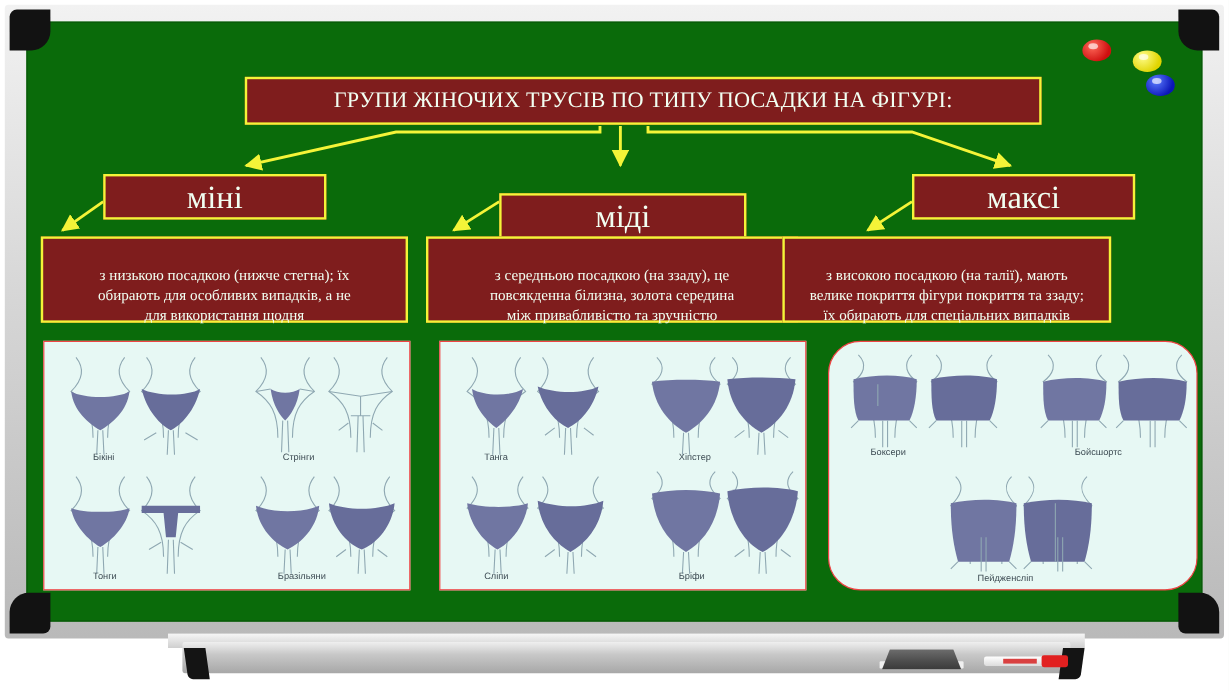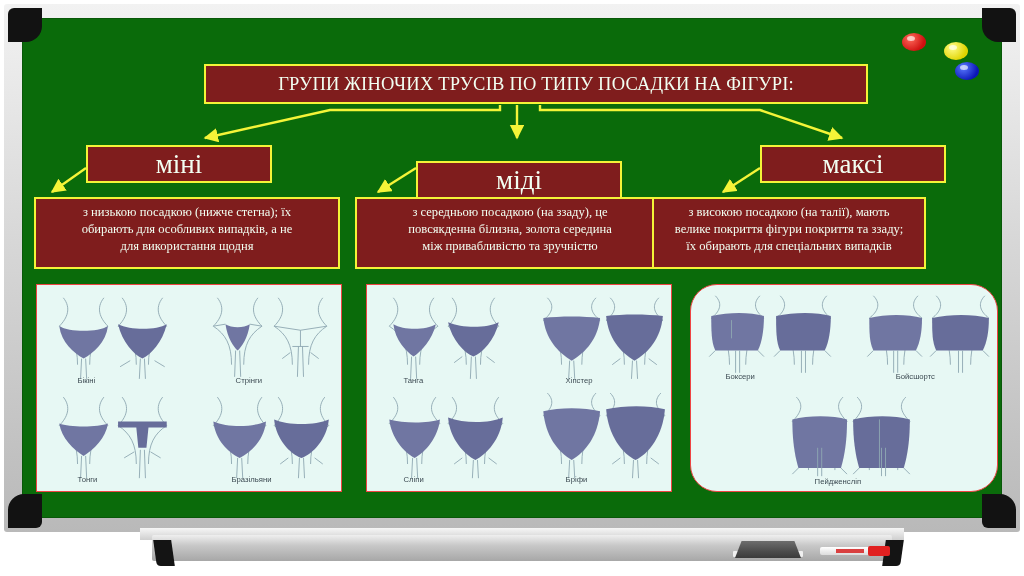--- a/index.html
+++ b/index.html
@@ -89,21 +89,21 @@
   .title-box {
     left: 204px; top: 64px; width: 664px; height: 40px;
     font-size: 18.5px; letter-spacing: .2px;
   }
   .cat-box { height: 38px; font-size: 27px; }
   .cat-mini { left: 86px;  top: 145px; width: 186px; }
   .cat-midi { left: 416px; top: 145px; width: 206px; margin-top: 16px; }
   .cat-maxi { left: 760px; top: 145px; width: 186px; }
 
   .desc-box {
-    font-size: 12.6px; line-height: 1.35; padding: 5px 8px;
+    font-size: 12.6px; line-height: 1.35; padding: 22px 8px;
     display: block; text-align: center;
   }
   .desc-1 { left: 34px;  top: 197px; width: 306px; height: 72px; }
   .desc-2 { left: 355px; top: 197px; width: 310px; height: 72px; }
   .desc-3 { left: 652px; top: 197px; width: 274px; height: 72px; }
   .desc-box span { display:block; }
 
   
   .arrows { position: absolute; left:0; top:0; width: 1024px; height: 576px; pointer-events: none; }
 

